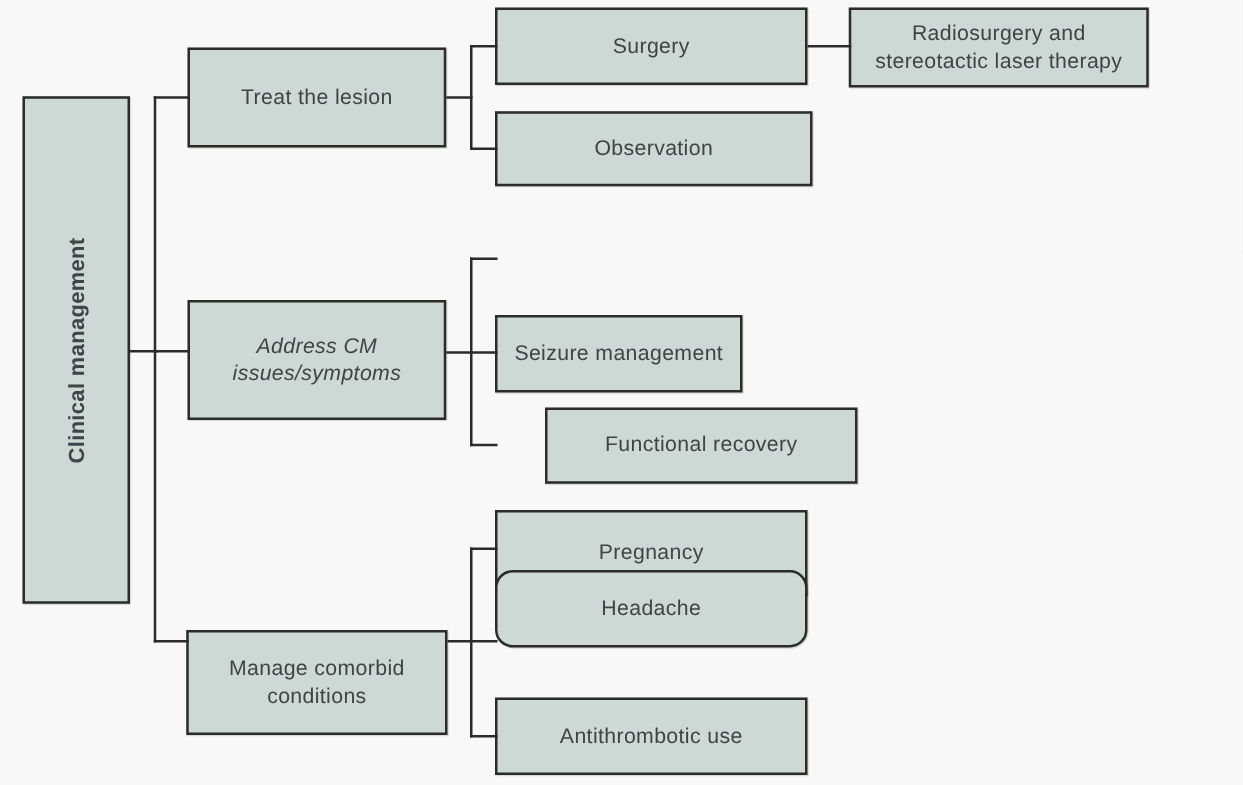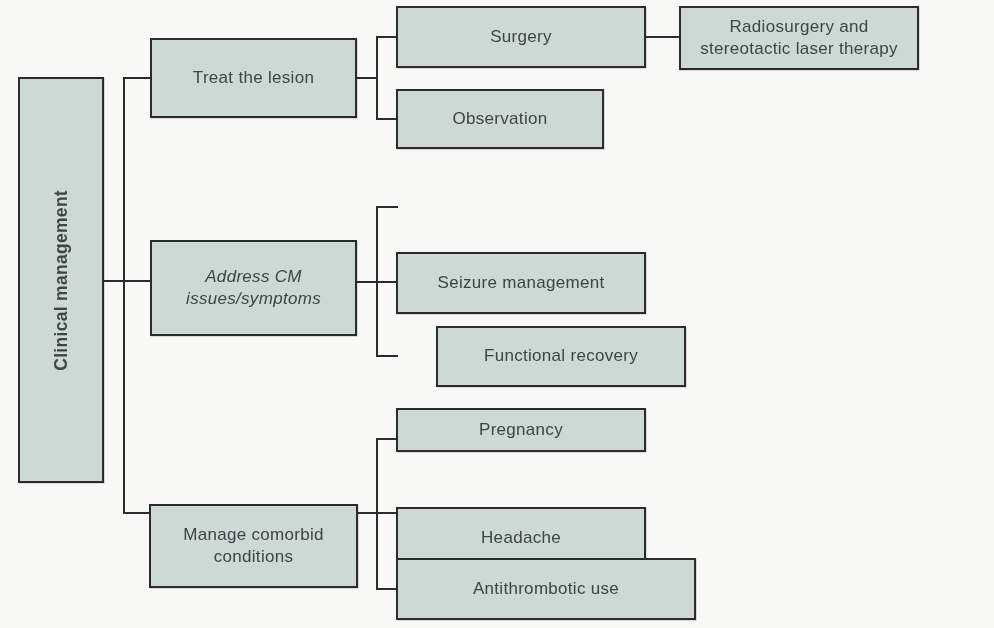--- a/index.html
+++ b/index.html
@@ -51,31 +51,31 @@
   }
   .h-line{height:2px;}
   .v-line{width:2px;}
 
   
   #n-clinical      {left:18px;  top:77px;  width:86px;  height:406px;}
   #n-treat         {left:150px; top:38px;  width:207px; height:80px;}
   #n-surgery       {left:396px; top:6px;   width:250px; height:62px;}
   #n-radio         {left:679px; top:6px;   width:240px; height:64px;}
   #n-radio .label  {max-width:220px;}
-  #n-observation   {left:396px; top:89px;  width:208px; height:60px;}
+  #n-observation   {left:396px; top:89px;  width:254px; height:60px;}
   #n-address       {left:150px; top:240px; width:207px; height:96px;font-style:italic;}
   #n-address .label{max-width:170px;}
   #n-genetic       {left:396px; top:177px; width:250px; height:61px;}
-  #n-seizure       {left:396px; top:252px; width:250px; height:62px;}
+  #n-seizure       {left:396px; top:252px; width:198px; height:62px;}
   #n-functional    {left:396px; top:326px; width:250px; height:61px;margin-left:40px;}
   #n-manage        {left:149px; top:471px; width:209px; height:84px;margin-top:33px;}
   #n-manage .label {max-width:170px;}
-  #n-pregnancy     {left:396px; top:408px; width:250px; height:44px;}
-  #n-headache      {left:396px; top:507px; width:250px; height:62px;}
-  #n-antithrombotic{left:396px; top:558px; width:300px; height:62px;}
+  #n-pregnancy     {left:396px; top:408px; width:250px; height:69px;}
+  #n-headache      {left:396px; top:456px; width:250px; height:62px;border-radius:14px;}
+  #n-antithrombotic{left:396px; top:558px; width:250px; height:62px;}
 
   
   #c-root-stub        {left:104px; top:280px; width:22px;}
   #c-trunk            {left:123px; top:77px;  height:437px;}
   #c-treat-stub       {left:123px; top:77px;  width:29px;}
   #c-address-stub     {left:123px; top:280px; width:29px;}
   #c-manage-stub      {left:123px; top:512px; width:28px;}
   #c-treat-out        {left:357px; top:77px;  width:21px;}
   #c-g1-trunk         {left:376px; top:36px;  height:84px;}
   #c-surgery-elbow    {left:376px; top:36px;  width:22px;}

